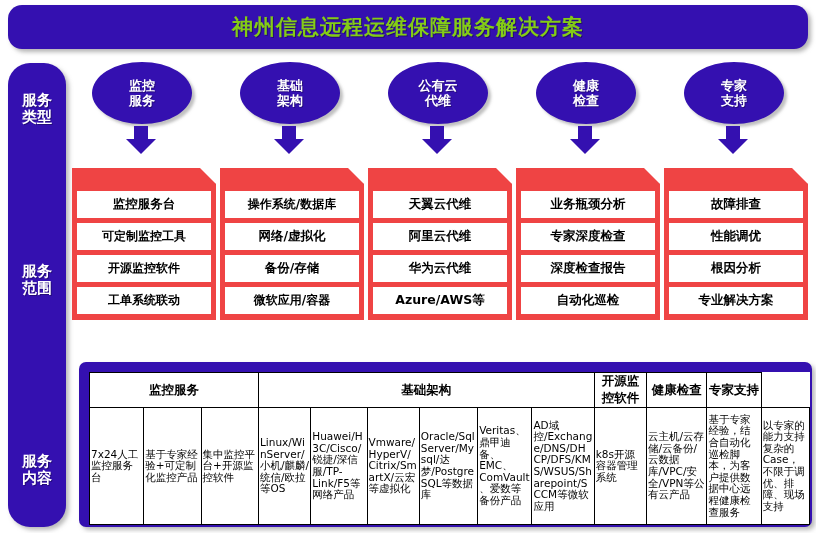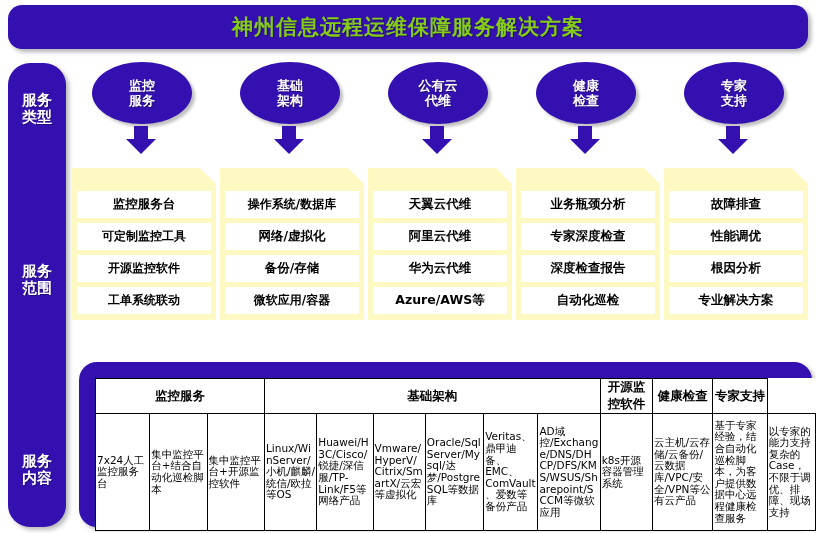--- a/index.html
+++ b/index.html
@@ -61,40 +61,40 @@
   .arrow .head{
     position:absolute;left:0;top:13px;width:0;height:0;
     border-left:15px solid transparent;border-right:15px solid transparent;
     border-top:15px solid #3410B0;
   }
 
   
   .scope-row{position:absolute;left:72px;top:168px;width:740px;height:155px;}
   .scope{
     position:absolute;top:0;width:144px;height:152px;
-    background:#fef9c3;
+    background:#ef4444;
     -webkit-clip-path:polygon(0 0, calc(100% - 16px) 0, 100% 16px, 100% 100%, 0 100%);
     clip-path:polygon(0 0, calc(100% - 16px) 0, 100% 16px, 100% 100%, 0 100%);
     box-shadow:3px 3px 3px rgba(140,140,140,.5);
     padding:23px 5px 0 5px;box-sizing:border-box;
   }
   .scope .itm{
     background:#ffffff;height:27px;margin-bottom:5px;
     display:flex;align-items:center;justify-content:center;
     color:#000;font-size:12.5px;font-weight:bold;
     box-sizing:border-box;
   }
   .scope .itm.wide{font-size:12px;}
 
   
   .content-panel{
     position:absolute;left:79px;top:362px;width:733px;height:165px;
-    background:#3410B0;border-radius:18px;
+    background:#3410B0;border-radius:7px;
     box-shadow:3px 3px 4px rgba(120,120,120,.5);
-    padding:16px;box-sizing:border-box;
+    padding:10px;box-sizing:border-box;
   }
   table.ctab{
     width:721px;height:153px;border-collapse:collapse;
     background:#ffffff;table-layout:fixed;
   }
   table.ctab th,table.ctab td{
     border:1px solid #000000;
     font-weight:normal;color:#000;
     vertical-align:middle;
     padding:0 1px;
@@ -263,21 +263,21 @@
           <th colspan="3">监控服务</th>
           <th colspan="6">基础架构</th>
           <th>开源监控软件</th>
           <th>健康检查</th>
           <th>专家支持</th>
         </tr>
       </thead>
       <tbody>
         <tr>
           <td class="mid">7x24人工监控服务台</td>
-          <td class="mid">集中监控平台+结合自动化巡检脚本</td>
+          <td class="mid">基于专家经验+可定制化监控产品</td>
           <td class="mid">集中监控平台+开源监控软件</td>
           <td class="mid">Linux/WinServer/小机/麒麟/统信/欧拉等OS</td>
           <td class="mid">Huawei/H3C/Cisco/锐捷/深信服/TP-Link/F5等网络产品</td>
           <td class="mid">Vmware/HyperV/Citrix/SmartX/云宏等虚拟化</td>
           <td class="mid">Oracle/SqlServer/Mysql/达梦/PostgreSQL等数据库</td>
           <td class="mid">Veritas、鼎甲迪备、EMC、ComVault、爱数等备份产品</td>
           <td class="mid">AD域控/Exchange/DNS/DHCP/DFS/KMS/WSUS/Sharepoint/SCCM等微软应用</td>
           <td class="mid">k8s开源容器管理系统</td>
           <td class="mid">云主机/云存储/云备份/云数据库/VPC/安全/VPN等公有云产品</td>
           <td class="mid">基于专家经验，结合自动化巡检脚本，为客户提供数据中心远程健康检查服务</td>

